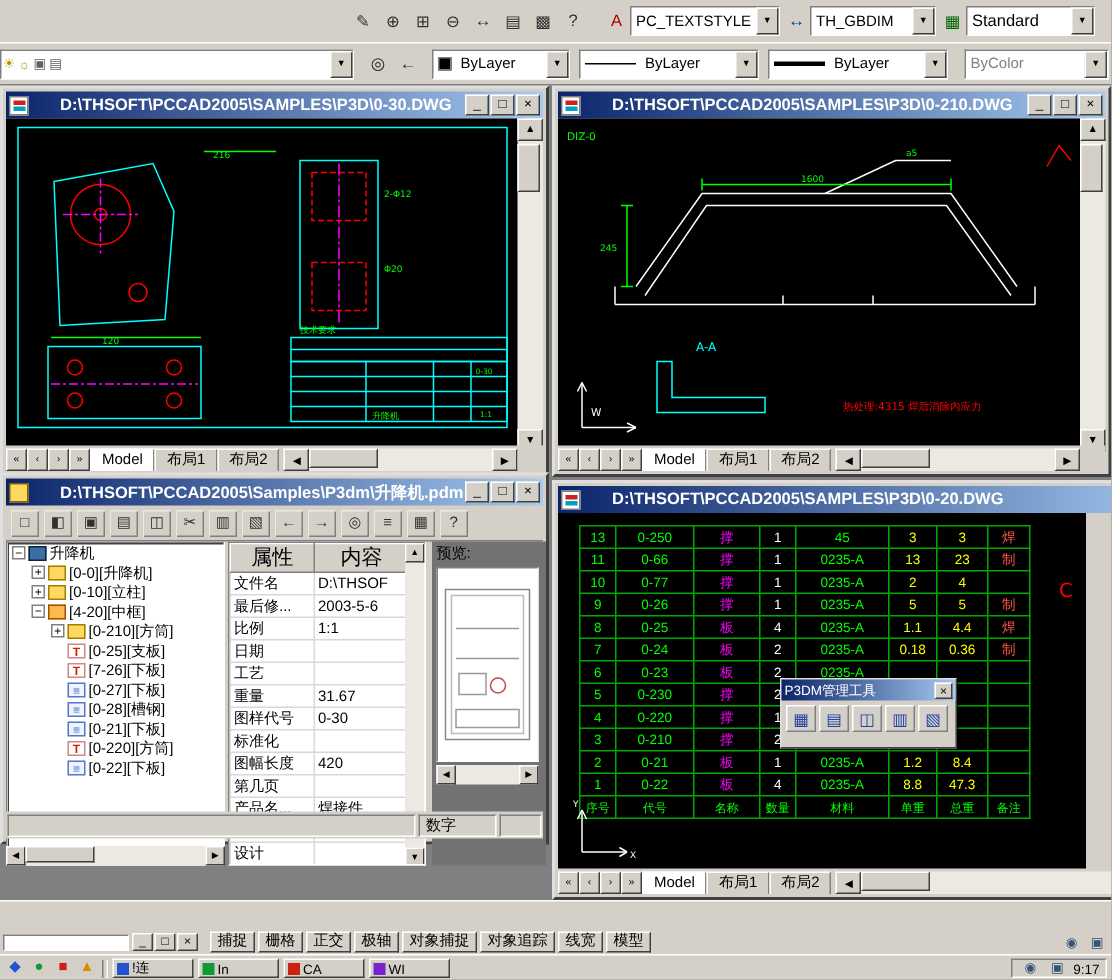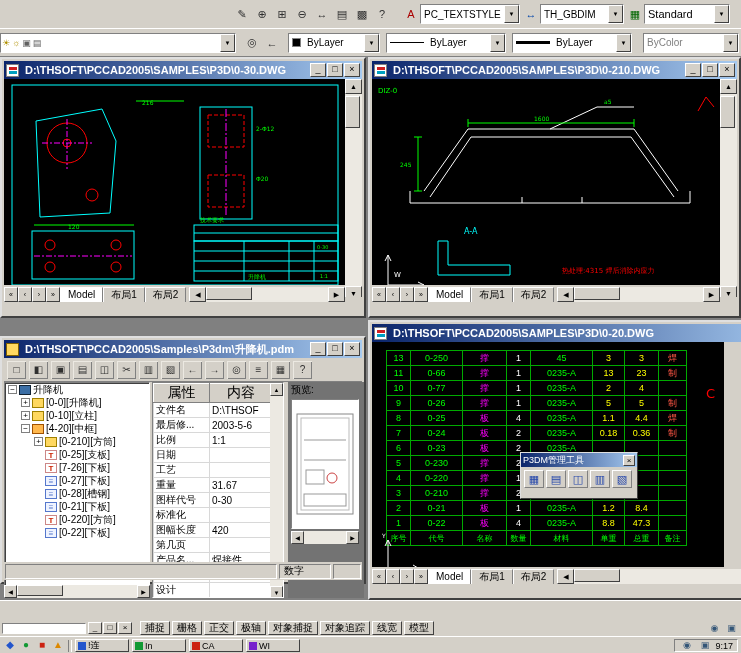--- a/index.html
+++ b/index.html
@@ -17,33 +17,33 @@
 .combo.disabled .cval{color:#808080}
 .combo .carr{width:15px;height:18px;background:#d4d0c8;border:1px solid;border-color:#fff #404040 #404040 #fff;display:flex;align-items:center;justify-content:center;font-size:6px;color:#000;flex:none}
 .lcic{font-size:9px;margin:0 1px;flex:none}
 .chip{width:9px;height:9px;background:#000;border:1px solid #808080;margin:0 3px;flex:none}
 .lt-line{width:34px;border-top:1px solid #000;margin:0 3px;flex:none}
 .lw-line{width:34px;border-top:3px solid #000;margin:0 3px;flex:none}
 
 .mdi{position:absolute;left:0;top:57px;width:741px;height:543px;background:#808080;overflow:hidden}
 .win{position:absolute;background:#d4d0c8;border:2px solid;border-color:#dfdfdf #404040 #404040 #dfdfdf}
 .tbar{position:absolute;left:2px;top:2px;right:2px;height:18px;background:linear-gradient(90deg,#0a246a,#a6caf0);display:flex;align-items:center;padding:0 2px;color:#fff;font-size:11px;font-weight:bold;white-space:nowrap;overflow:hidden}
-.tbar .ttl{flex:1;overflow:hidden;margin-left:6px}
+.tbar .ttl{flex:1;overflow:hidden;margin-left:21px}
 .wbtn{width:16px;height:14px;margin-left:1px;background:#d4d0c8;border:1px solid;border-color:#fff #404040 #404040 #fff;color:#000;font-size:9px;line-height:11px;text-align:center;flex:none;font-weight:normal}
 .dwgico{width:13px;height:13px;background:#fff;border:1px solid #808080;flex:none;position:relative}
 .dwgico::after{content:"";position:absolute;left:2px;top:2px;width:8px;height:3px;background:#d02020}
 .dwgico::before{content:"";position:absolute;left:2px;bottom:2px;width:8px;height:3px;background:#00a0c0}
 .pdmico{width:13px;height:13px;background:#ffd860;border:1px solid #806000;flex:none}
 .canvas{position:absolute;left:2px;top:20px;background:#000;overflow:hidden}
 .vsb{position:absolute;right:2px;top:20px;width:17px;background:#ece9e2;display:flex;flex-direction:column}
 .sbtn{height:15px;width:17px;background:#d4d0c8;border:1px solid;border-color:#fff #404040 #404040 #fff;font-size:7px;color:#000;display:flex;align-items:center;justify-content:center;flex:none}
 .vtrk{flex:1;position:relative}
 .vthumb{position:absolute;left:0;top:2px;width:15px;height:32px;background:#d4d0c8;border:1px solid;border-color:#fff #404040 #404040 #fff}
 .corner{position:absolute;right:2px;bottom:2px;width:17px;height:17px;background:#d4d0c8}
-.tabbar{position:absolute;left:2px;bottom:14px;height:17px;background:#d4d0c8;display:flex;align-items:flex-end}
+.tabbar{position:absolute;left:2px;bottom:2px;height:17px;background:#d4d0c8;display:flex;align-items:flex-end}
 .tnv{width:14px;height:15px;font-size:7px;line-height:13px;text-align:center;background:#d4d0c8;border:1px solid;border-color:#fff #404040 #404040 #fff;flex:none}
 .tab{height:15px;line-height:14px;padding:0 7px;font-size:10px;background:#d4d0c8;border:1px solid #808080;border-bottom:none;border-top-color:#fff;border-left-color:#fff;flex:none;color:#000}
 .tab.active{background:#fff}
 .thsb{flex:1;height:15px;background:#ece9e2;display:flex;margin-left:3px}
 .thsb .trk{flex:1;position:relative}
 .hthumb{position:absolute;left:0;top:0;width:46px;height:13px;background:#d4d0c8;border:1px solid;border-color:#fff #404040 #404040 #fff}
 
 .pdmtb{position:absolute;left:2px;top:20px;right:2px;height:24px;display:flex;align-items:center;gap:1px;padding-left:2px;border-bottom:1px solid #808080}
 .pdmtb .tbbtn{width:21px;height:20px;font-size:10px}
 .pane{position:absolute;background:#fff}
@@ -319,21 +319,21 @@
             <span class="sbtn">◀</span>
             <span class="trk">
               <span class="hthumb"></span>
             </span>
             <span class="sbtn">▶</span>
           </span>
         </div>
       <div class="corner"></div>
     </div>
 
-    <div class="win" style="left:0;top:279px;width:366px;height:248px">
+    <div class="win" style="left:0;top:258px;width:366px;height:248px">
       <div class="tbar">
         <span class="pdmico"></span>
         <span class="ttl">D:\THSOFT\PCCAD2005\Samples\P3dm\升降机.pdm</span>
         <span class="wbtn">_</span>
         <span class="wbtn">□</span>
         <span class="wbtn">×</span>
       </div>
       <div class="pdmtb" id="pdm-toolbar">
           <span class="tbbtn raised">□</span>
           <span class="tbbtn raised">◧</span>

